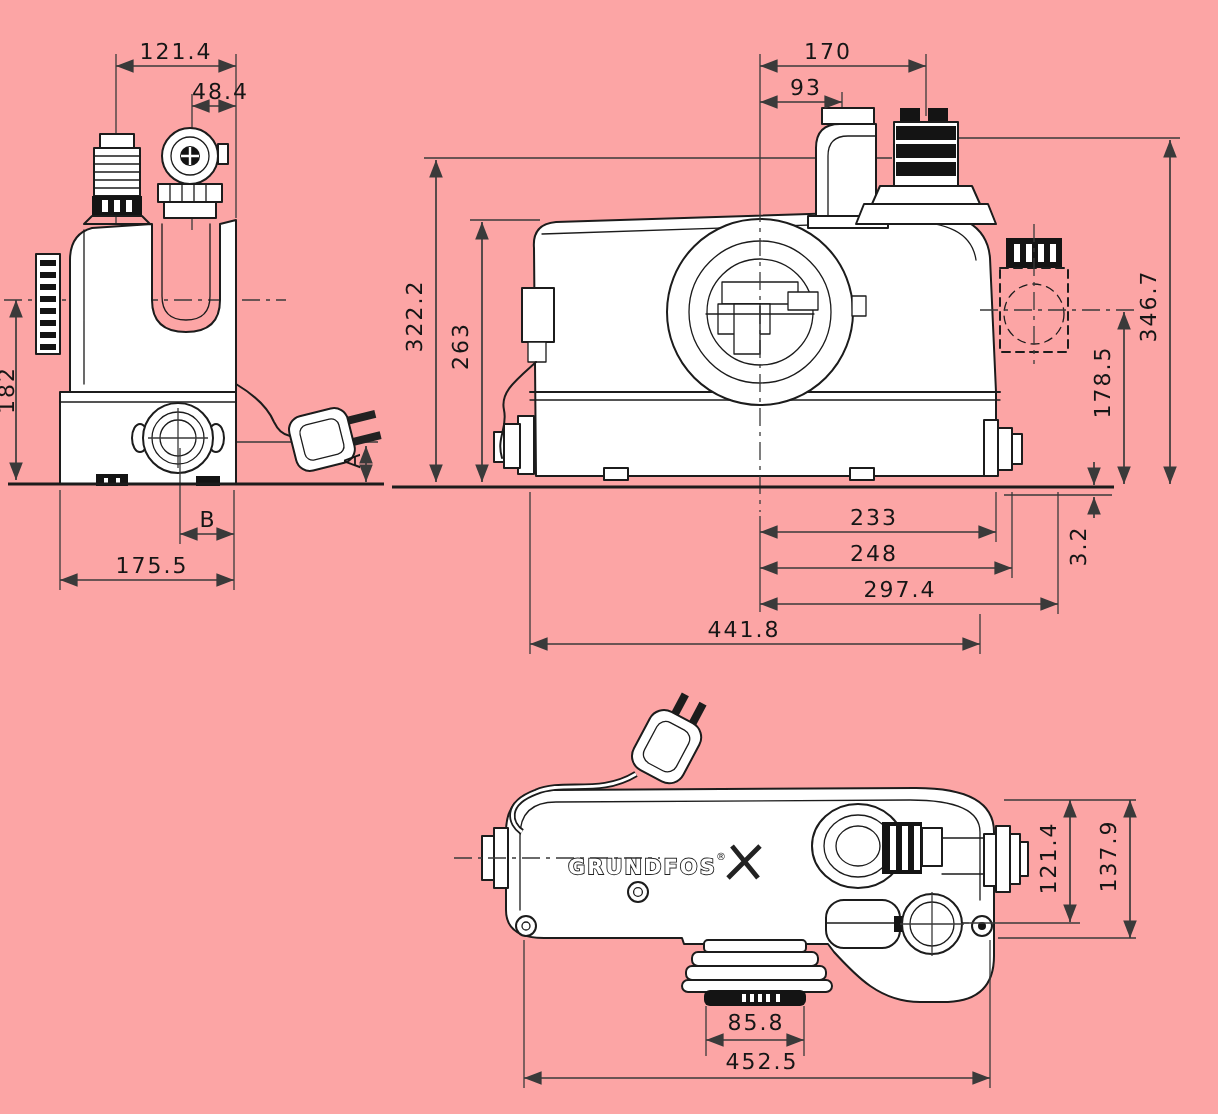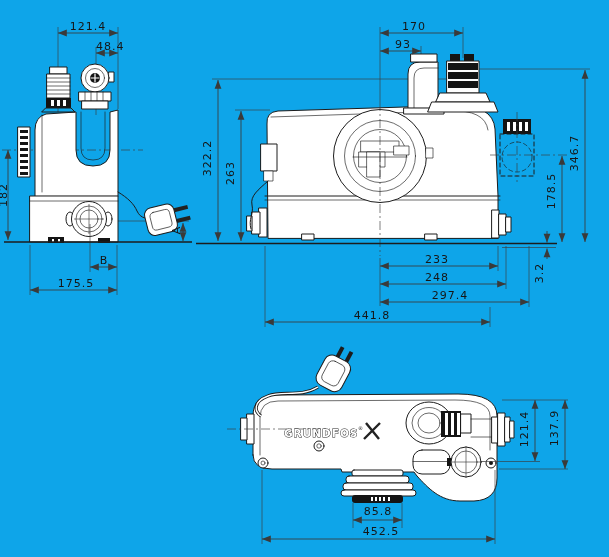--- a/index.html
+++ b/index.html
@@ -1,16 +1,16 @@
 <!DOCTYPE html>
 <html><head>
 <meta charset="utf-8">
 <style>
   html,body{margin:0;padding:0;background:#ffffff;}
-  .stage{width:609px;height:557px;position:relative;background:#0ea5e9;overflow:hidden;}
+  .stage{width:609px;height:557px;position:relative;background:#fca5a5;overflow:hidden;}
   svg{display:block;}
   .outline{fill:none;stroke:#1c1c1c;stroke-width:1;stroke-linejoin:round;stroke-linecap:round;}
   .outline2{fill:none;stroke:#1c1c1c;stroke-width:0.65;stroke-linejoin:round;stroke-linecap:round;}
   .wfill{fill:#ffffff;}
   .bfill{fill:#141414;stroke:none;}
   .dim{stroke:#3a3a3a;stroke-width:0.85;fill:none;}
   .ext{stroke:#3a3a3a;stroke-width:0.65;fill:none;}
   .cl{stroke:#3a3a3a;stroke-width:0.65;fill:none;stroke-dasharray:9 3 2 3;}
   .dash{stroke-dasharray:4 3;}
   .ground{stroke:#1c1c1c;stroke-width:1.5;fill:none;}

